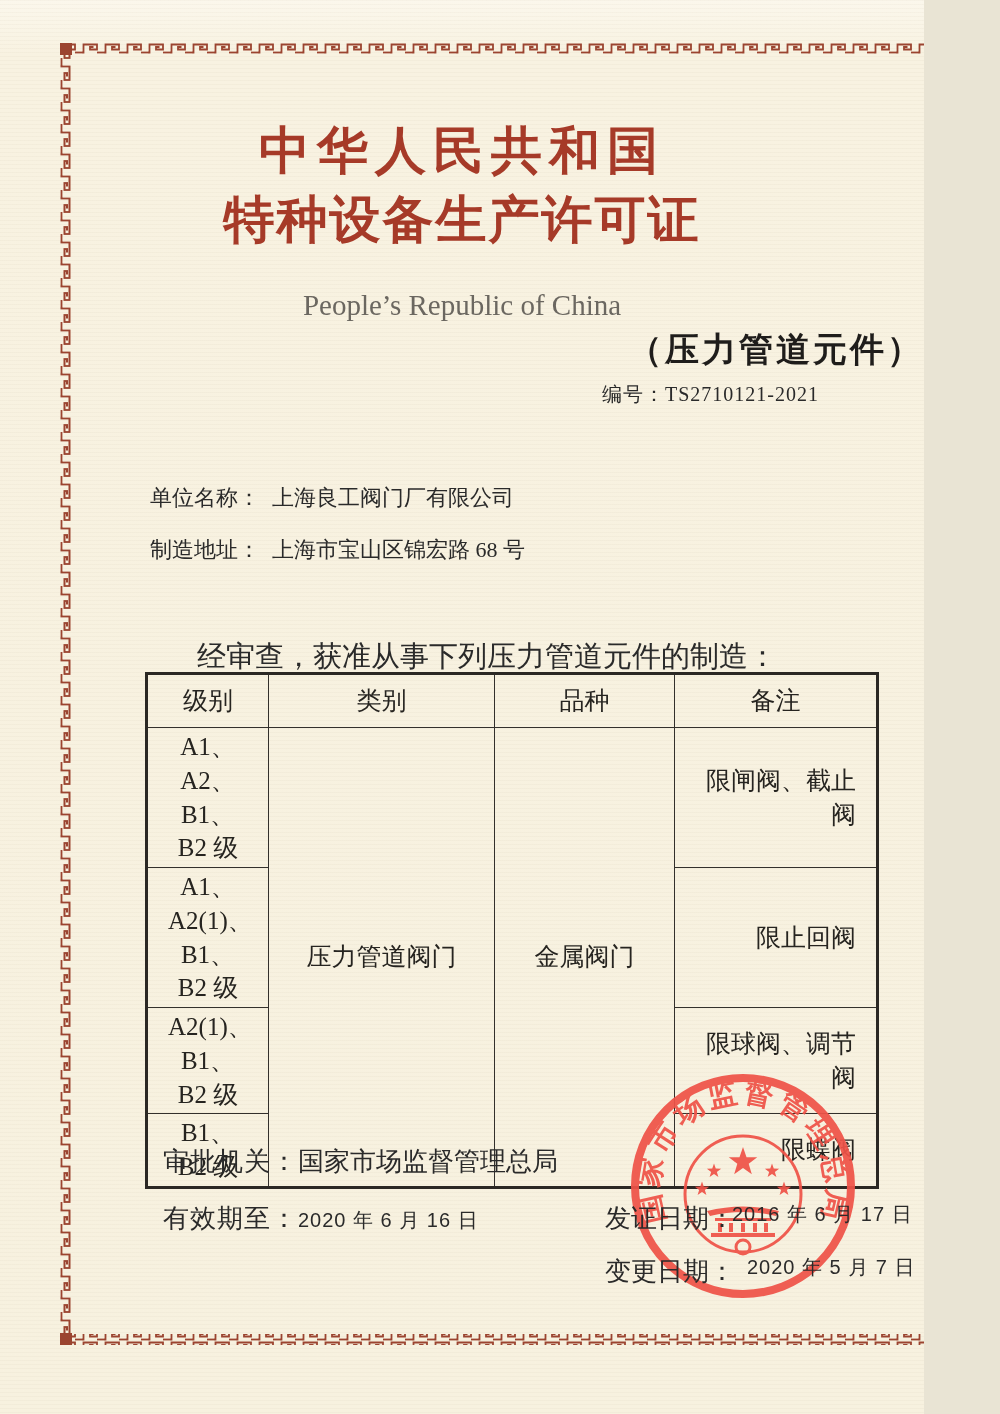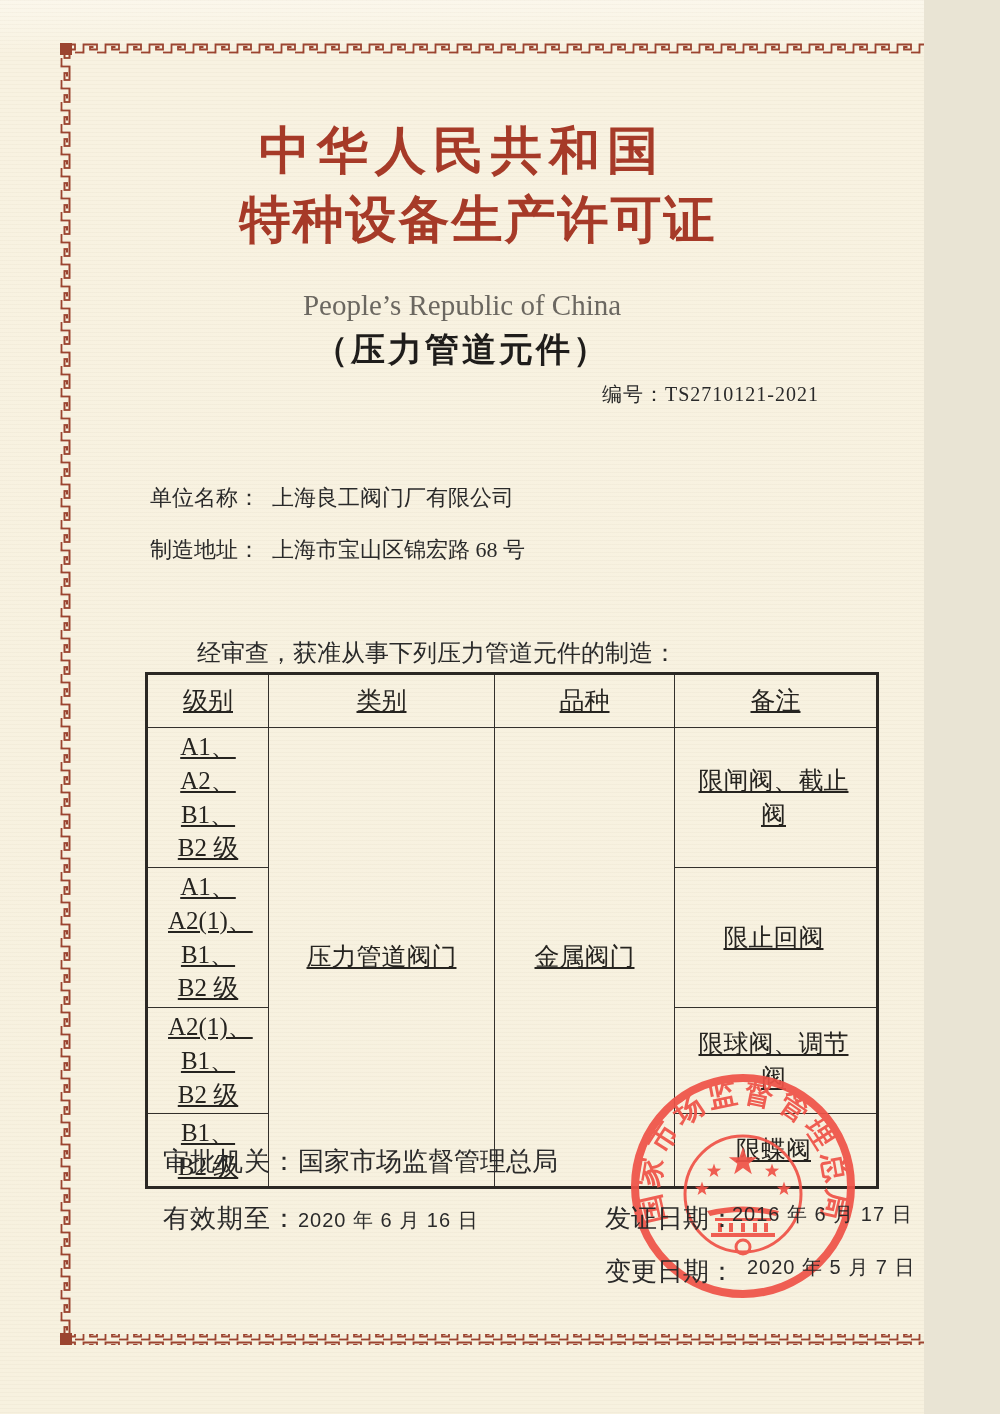--- a/index.html
+++ b/index.html
@@ -16,46 +16,46 @@
     color:#2a2a2a;
   }
   .abs{ position:absolute; }
   .ctr{ left:0; width:100%; text-align:center; }
 
   
   .frame{ left:60px; top:43px; z-index:0; }
 
   
   .t-cn1{ top:117px; font-size:51px; font-weight:bold; color:#a63a28; letter-spacing:7px; }
-  .t-cn2{ top:186px; font-size:51px; font-weight:bold; color:#a63a28; letter-spacing:2px;margin-left:16px; }
+  .t-cn2{ top:186px; font-size:51px; font-weight:bold; color:#a63a28; letter-spacing:2px; }
   .t-en1{ top:249px; font-size:30px; color:#6b6760; }
   .t-en2{ top:289px; font-size:29px; color:#6b6760; }
-  .t-sub{ top:327px; font-size:34px; font-weight:600; color:#1f1d1b; letter-spacing:3px; }
+  .t-sub{ top:327px; font-size:34px; font-weight:600; color:#1f1d1b; letter-spacing:3px;text-align:right; }
 
   .license{ top:381px; right:105px; font-size:20px; letter-spacing:1px; }
 
   .info-line{ left:150px; font-size:22px; }
   .info-company{ top:483px; }
   .info-address{ top:535px; }
   .info-line .lbl{ margin-right:12px; }
 
-  .intro{ left:197px; top:637px; font-size:24px; }
+  .intro{ left:197px; top:637px; font-size:29px; }
 
   
   table.grant{
     position:absolute; left:145px; top:672px; width:731px;
     border-collapse:collapse; table-layout:fixed;
     font-size:25px; color:#262420;
   }
   table.grant td{
     border:1.5px solid #33302c; text-align:center; vertical-align:middle;
-    line-height:1.35; padding:2px 20px;text-decoration:underline;
+    line-height:1.35; padding:2px 20px;
   }
   table.grant{ border:3px solid #2b2824; }
-  table.grant .note-cell{ text-align:center; padding-left:16px; }
+  table.grant .note-cell{ text-align:right; padding-left:16px; }
   .col-level{ width:122px; } .col-cat{ width:226px; } .col-var{ width:180px; } .col-note{ width:203px; }
   .h-row td{ height:54px; }
   .r1 td{ height:70px; } .r2 td{ height:100px; } .r3 td{ height:69px; } .r4 td{ height:67px; }
 
   
   .foot{ font-size:26px; z-index:2;margin-left:35px; }
   .foot .lbl{ letter-spacing:1px; }
   .f-authority{ left:128px; top:1144px; }
   .f-valid{ left:128px; top:1201px; }
   .f-extend{ left:128px; top:1254px; }

